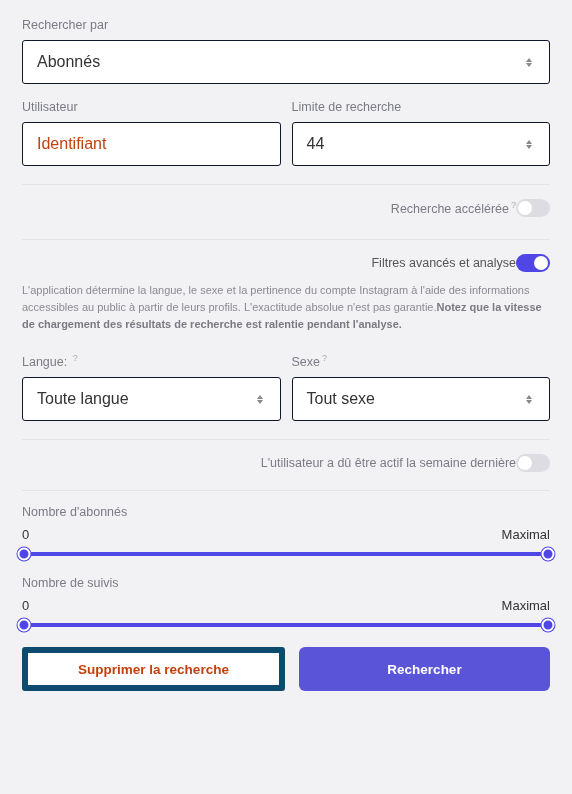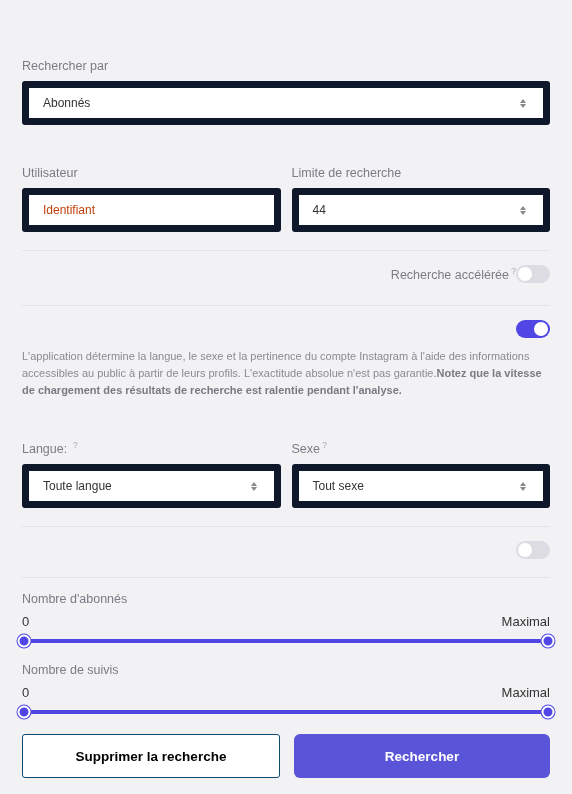--- a/index.html
+++ b/index.html
@@ -13,32 +13,32 @@
     font-size: 13px;
     overflow: hidden;
   }
   .label {
     color: #7b7b85;
     font-size: 12.5px;
     margin-bottom: 8px;
     display: block;
   }
   .label .q { color: #aaa; font-size: 9px; vertical-align: super; margin-left: 2px; }
-  .field-group { margin-bottom: 16px; margin-top: 41px; }
+  .field-group { margin-bottom: 16px; }
   .select-box, .input-box {
     background: #fff;
-    border: 7px solid #0f172a;
+    border: 1px solid #0f172a;
     border-radius: 3px;
     height: 44px;
     padding: 0 14px;
     display: flex;
     align-items: center;
     justify-content: space-between;
     width: 100%;
-    font-size: 12px;
+    font-size: 16px;
     color: #333;
     cursor: pointer;
   }
   .input-box { color: #c2410c; cursor: text; }
   .chev {
     width: 12px; height: 14px;
     display: inline-flex; flex-direction: column; align-items: center; justify-content: center;
     gap:1px;
   }
   .chev::before, .chev::after {
@@ -82,21 +82,21 @@
     width:13px; height:13px; border-radius:50%;
     background:#4f46e5; border:2px solid #fff; box-shadow:0 0 0 1px #4f46e5;
     cursor:pointer;
   }
   .btn-row { display:flex; gap:14px; margin-top:8px; }
   .btn {
     flex:1; height:44px; border-radius:3px; border:none;
     font-size:13.5px; font-weight:600; cursor:pointer;
     font-family: inherit;
   }
-  .btn-secondary { background:#fff; color:#000000; border:1px solid #0c4a6e; }
+  .btn-secondary { background:#fff; color:#c2410c; border:6px solid #0c4a6e; }
   .btn-primary { background:#5a54d8; color:#fff;border-radius:6px; }
 </style>
 </head>
 <body>
 
 <div class="field-group">
   <span class="label">Rechercher par</span>
   <div class="select-box">
     <span>Abonnés</span>
     <span class="chev"></span>
@@ -124,20 +124,21 @@
 <div class="toggle-row" style="margin-bottom:22px;">
   <span class="label">
     <span>Recherche accélérée</span><span class="q">?</span>
   </span>
   <div class="switch"></div>
 </div>
 
 <div class="divider"></div>
 
 <div class="toggle-row">
+  <span class="label" style="color:#555;">Filtres avancés et analyse</span>
   <div class="switch on"></div>
 </div>
 
 <div class="desc">
   <span>L'application détermine la langue, le sexe et la pertinence du compte Instagram à l'aide des informations accessibles au public à partir de leurs profils. L'exactitude absolue n'est pas garantie.</span><b>Notez que la vitesse de chargement des résultats de recherche est ralentie pendant l'analyse.</b>
 </div>
 
 <div class="row2 field-group">
   <div>
     <span class="label">
@@ -155,20 +156,21 @@
     <div class="select-box">
       <span>Tout sexe</span>
       <span class="chev"></span>
     </div>
   </div>
 </div>
 
 <div class="divider"></div>
 
 <div class="toggle-row" style="margin-bottom:18px;">
+  <span class="label">L'utilisateur a dû être actif la semaine dernière</span>
   <div class="switch"></div>
 </div>
 
 <div class="divider"></div>
 
 <span class="label">Nombre d'abonnés</span>
 <div class="slider-wrap">
   <div class="slider-labels">
     <span>0</span>
     <span>Maximal</span>

